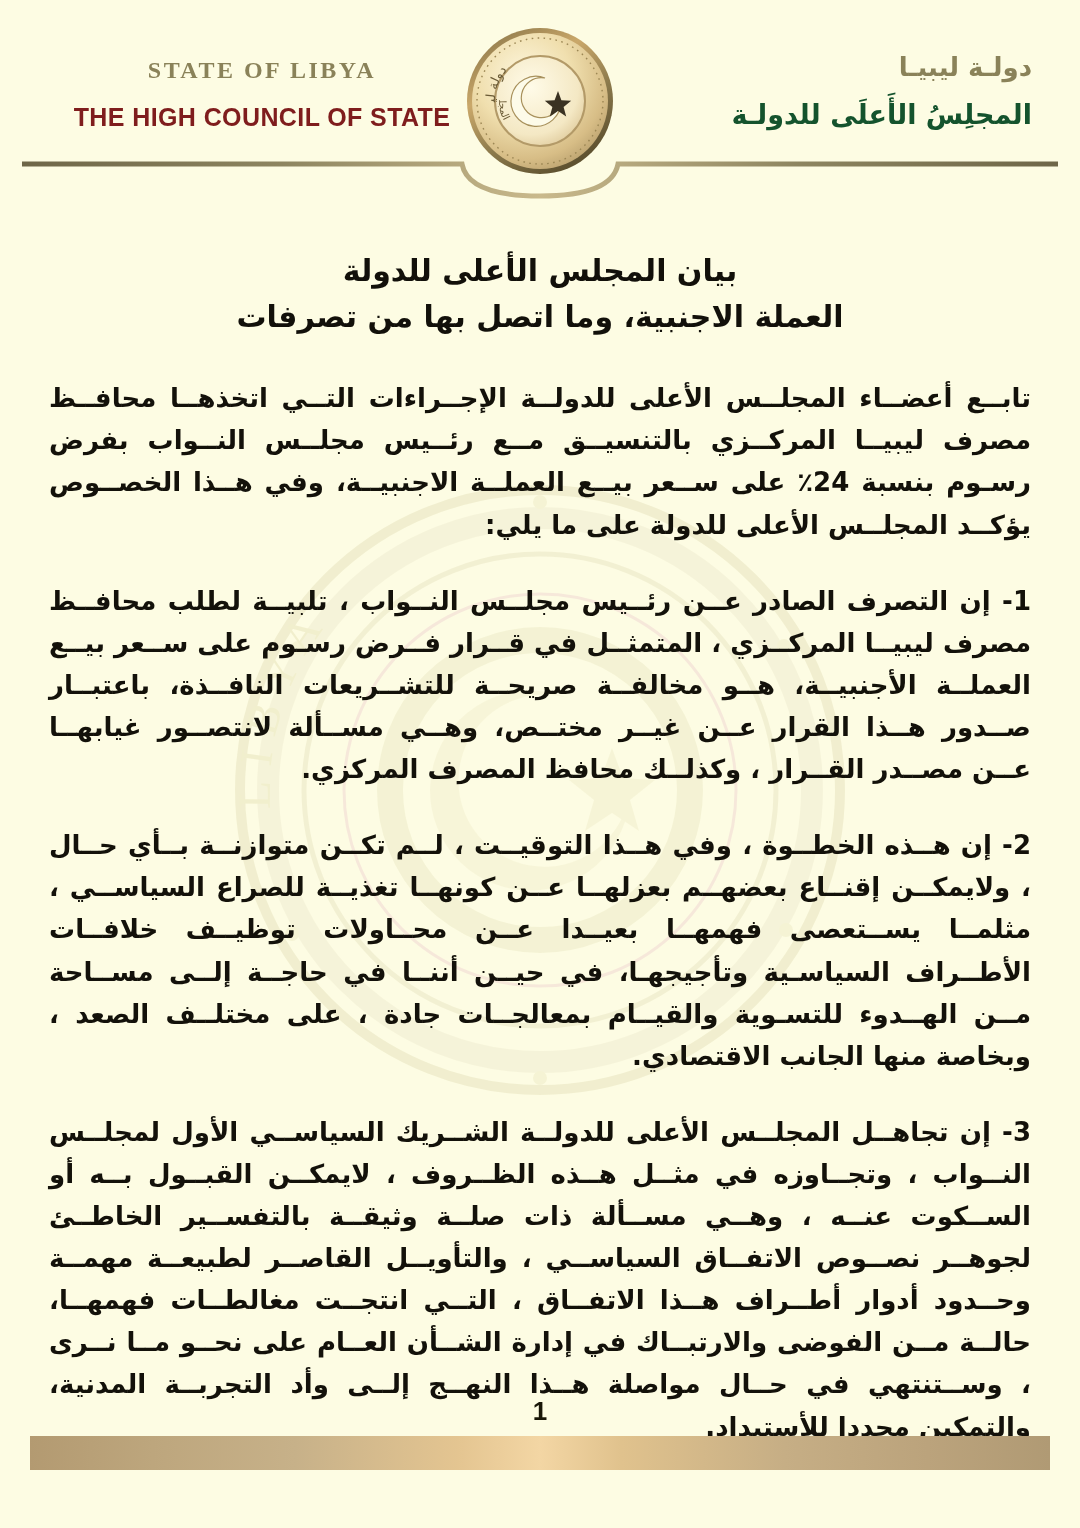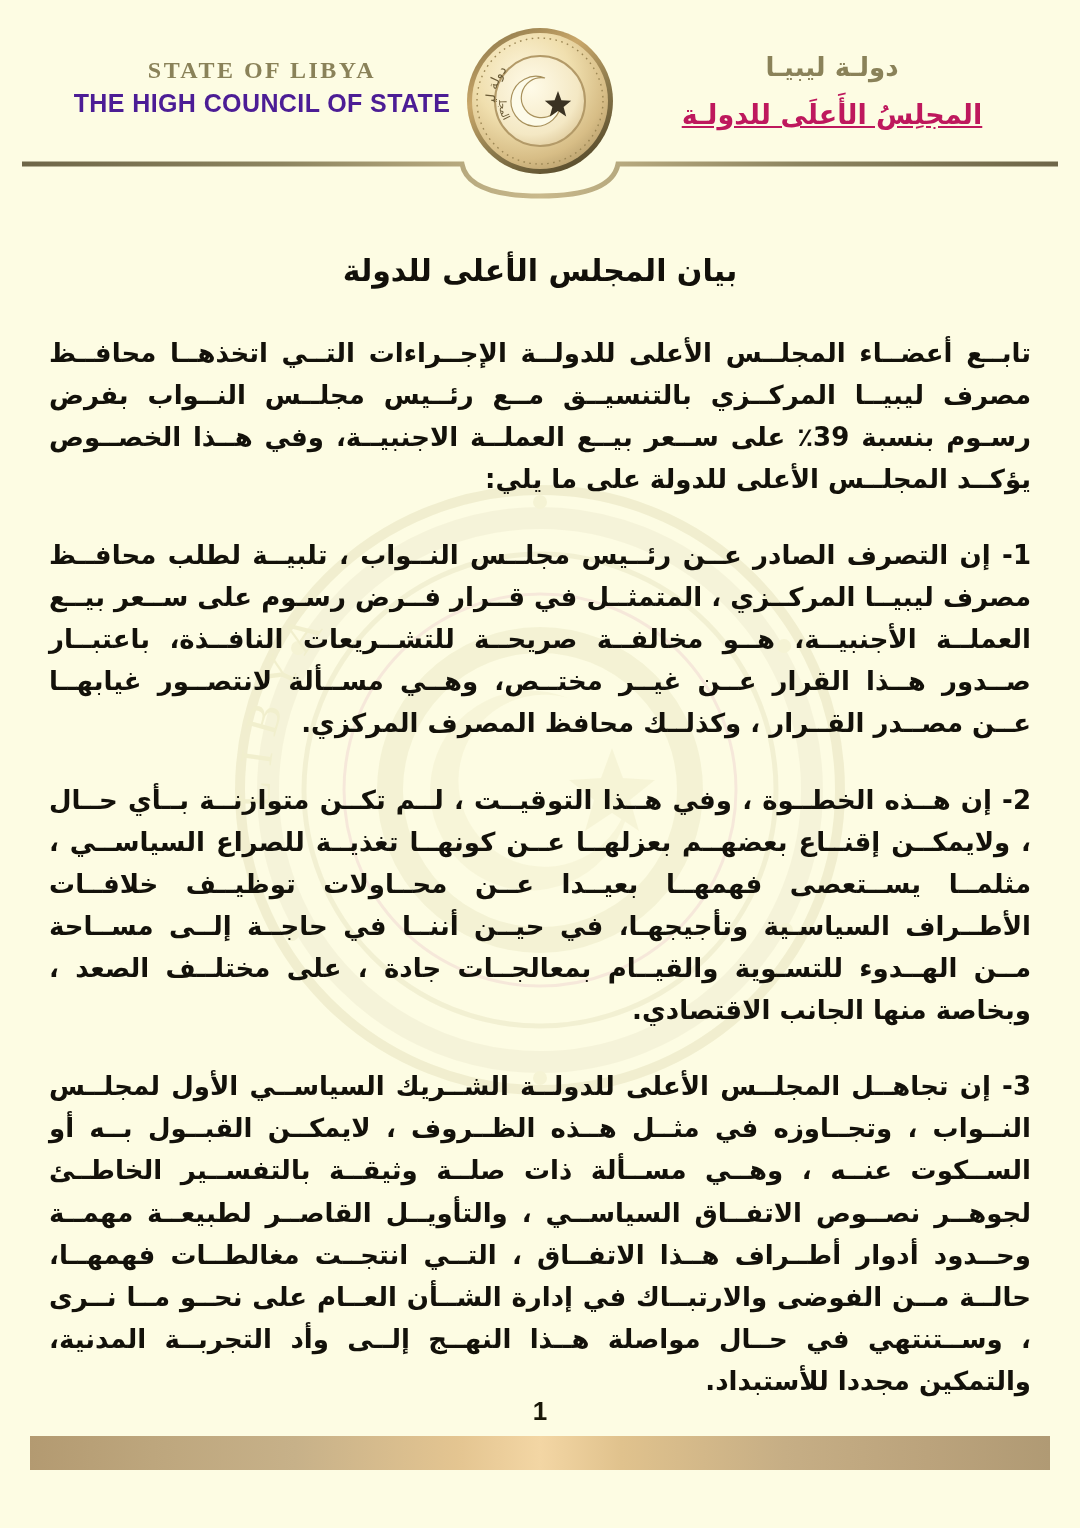--- a/index.html
+++ b/index.html
@@ -49,54 +49,53 @@
   }
   .hdr-state-en {
     font-family: "Liberation Serif", "DejaVu Serif", serif;
     font-size: 24px;
     font-weight: 700;
     letter-spacing: 2.5px;
     color: #8a8259;
     line-height: 1.2;
   }
   .hdr-council-en {
-    margin-top: 3px;
+    margin-top: 17px;
     font-family: "Liberation Sans", "DejaVu Sans", sans-serif;
     font-size: 25px;
     font-weight: 700;
     letter-spacing: 0.4px;
-    color: #4c1d95;
+    color: #7f1d1d;
     line-height: 1.2;
   }
 
   .hdr-right {
     position: absolute;
     right: 48px;
     top: 50px;
     width: 400px;
-    text-align: center;
+    text-align: right;
     direction: rtl;
   }
   .hdr-state-ar {
     font-family: "DejaVu Sans", "Liberation Sans", sans-serif;
     font-size: 26px;
     font-weight: 600;
     letter-spacing: 3px;
     color: #8a8259;
     line-height: 1.35;
   }
   .hdr-council-ar {
     margin-top: 12px;
     font-family: "DejaVu Sans", "Liberation Sans", sans-serif;
     font-size: 27px;
     font-weight: 700;
     letter-spacing: 1px;
-    color: #be185d;
+    color: #14532d;
     line-height: 1.35;
-    text-decoration: underline;
   }
 
   
   .emblem {
     position: absolute;
     left: 50%;
     top: 26px;
     transform: translateX(-50%);
     width: 150px;
     height: 150px;
@@ -280,24 +279,25 @@
         <textPath href="#sealTop" startOffset="24%">دولة ليبيا</textPath>
       </text>
       <text font-family="DejaVu Sans, sans-serif" font-size="10" fill="#6a5a35">
         <textPath href="#sealBot" startOffset="16%">المجلس الأعلى للدولة</textPath>
       </text>
     </svg>
   </div>
 
   <div class="title-block">
     <div class="title-line">بيان المجلس الأعلى للدولة</div>
+    <div class="title-line">العملة الاجنبية، وما اتصل بها من تصرفات</div>
   </div>
 
   <div class="body-block">
-    <p class="para">تابــع أعضــاء المجلــس الأعلى للدولــة الإجــراءات التــي اتخذهــا محافــظ مصرف ليبيــا المركــزي بالتنسيــق مــع رئــيس مجلــس النــواب بفرض رسـوم بنسبة 39٪ على ســعر بيــع العملــة الاجنبيــة، وفي هــذا الخصــوص يؤكــد المجلــس الأعلى للدولة على ما يلي:</p>
+    <p class="para">تابــع أعضــاء المجلــس الأعلى للدولــة الإجــراءات التــي اتخذهــا محافــظ مصرف ليبيــا المركــزي بالتنسيــق مــع رئــيس مجلــس النــواب بفرض رسـوم بنسبة 24٪ على ســعر بيــع العملــة الاجنبيــة، وفي هــذا الخصــوص يؤكــد المجلــس الأعلى للدولة على ما يلي:</p>
     <p class="para">1- إن التصرف الصادر عــن رئــيس مجلــس النــواب ، تلبيــة لطلب محافــظ مصرف ليبيــا المركــزي ، المتمثــل في قــرار فــرض رسـوم على ســعر بيــع العملــة الأجنبيــة، هــو مخالفــة صريحــة للتشــريعات النافــذة، باعتبــار صــدور هــذا القرار عــن غيــر مختــص، وهــي مســألة لانتصــور غيابهــا عــن مصــدر القــرار ، وكذلــك محافظ المصرف المركزي.</p>
     <p class="para">2- إن هــذه الخطــوة ، وفي هــذا التوقيــت ، لــم تكــن متوازنــة بــأي حــال ، ولايمكــن إقنــاع بعضهــم بعزلهــا عــن كونهــا تغذيــة للصراع السياســي ، مثلمــا يســتعصى فهمهــا بعيــدا عــن محــاولات توظيــف خلافــات الأطــراف السياسـية وتأجيجهـا، في حيــن أننــا في حاجــة إلــى مســاحة مــن الهــدوء للتسـوية والقيــام بمعالجــات جادة ، على مختلــف الصعد ، وبخاصة منها الجانب الاقتصادي.</p>
     <p class="para">3- إن تجاهــل المجلــس الأعلى للدولــة الشــريك السياســي الأول لمجلــس النــواب ، وتجــاوزه في مثــل هــذه الظــروف ، لايمكــن القبــول بــه أو الســكوت عنــه ، وهــي مســألة ذات صلــة وثيقــة بالتفســير الخاطــئ لجوهــر نصــوص الاتفــاق السياســي ، والتأويــل القاصــر لطبيعــة مهمــة وحــدود أدوار أطــراف هــذا الاتفــاق ، التــي انتجــت مغالطــات فهمهــا، حالــة مــن الفوضى والارتبــاك في إدارة الشــأن العــام على نحــو مــا نــرى ، وســتنتهي في حــال مواصلة هــذا النهــج إلــى وأد التجربــة المدنية، والتمكين مجددا للأستبداد.</p>
   </div>
 
   <div class="page-number">1</div>
   <div class="footer-bar"></div>
 
 </div>
 

